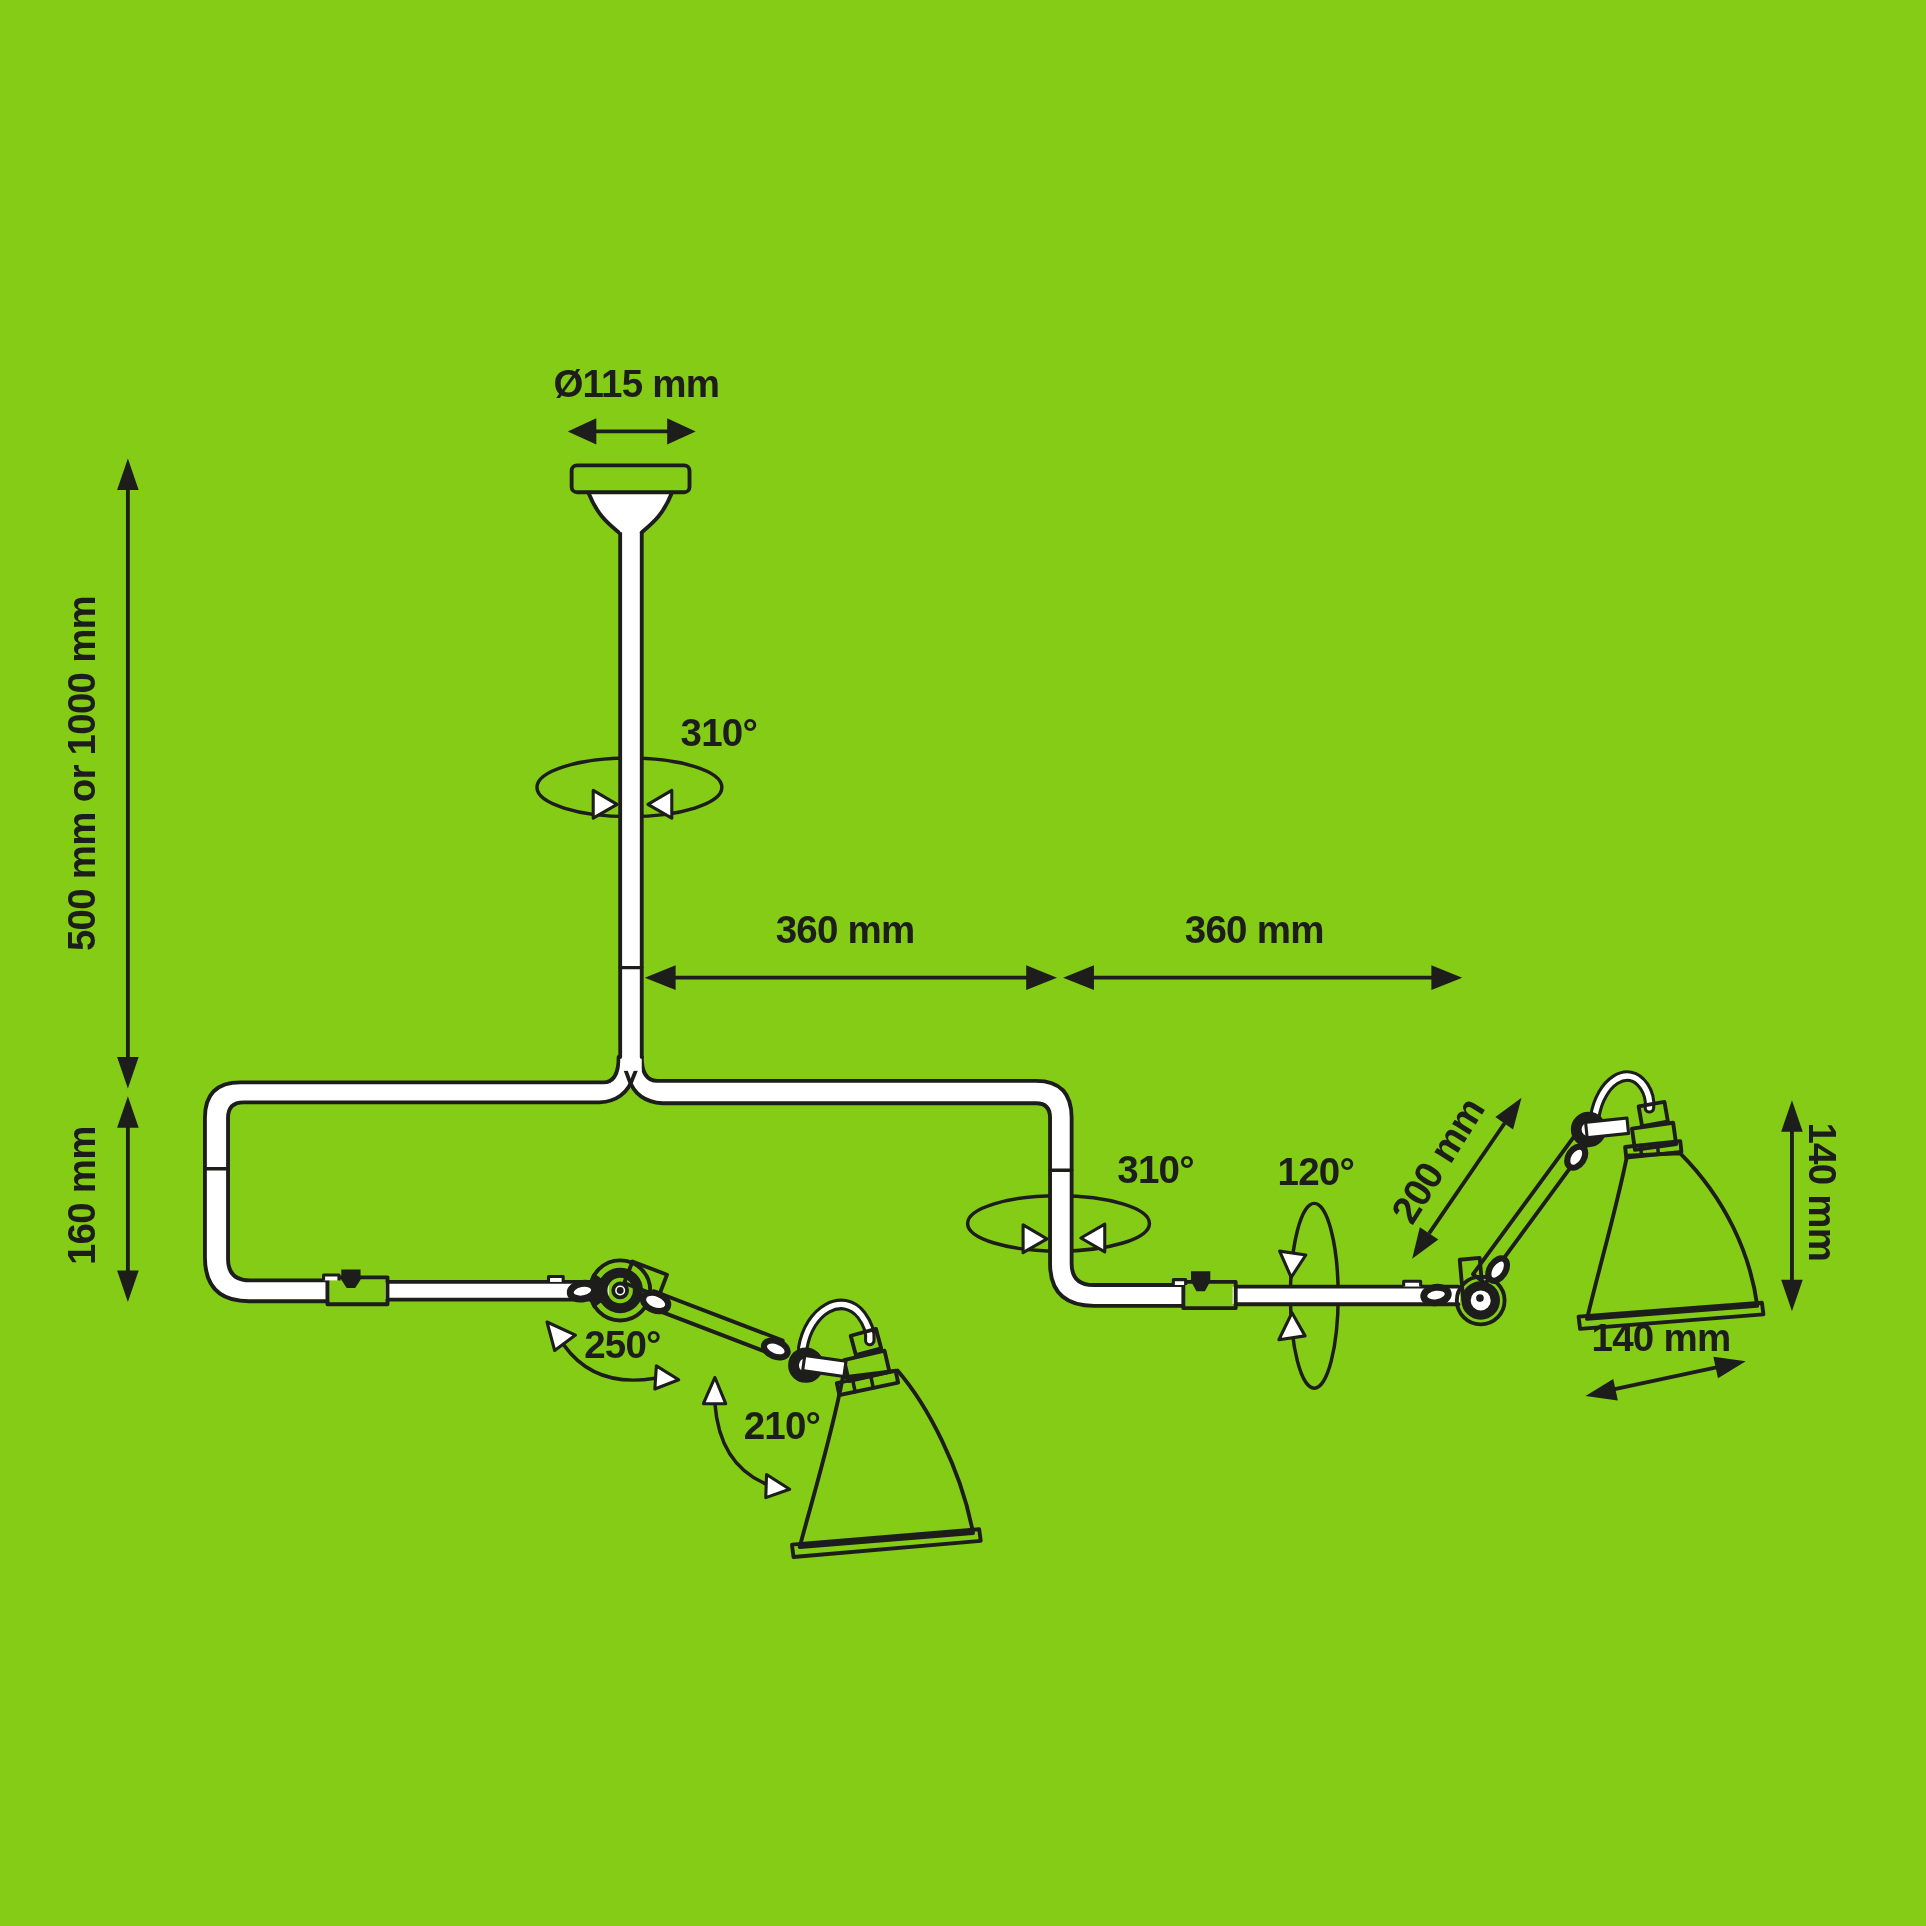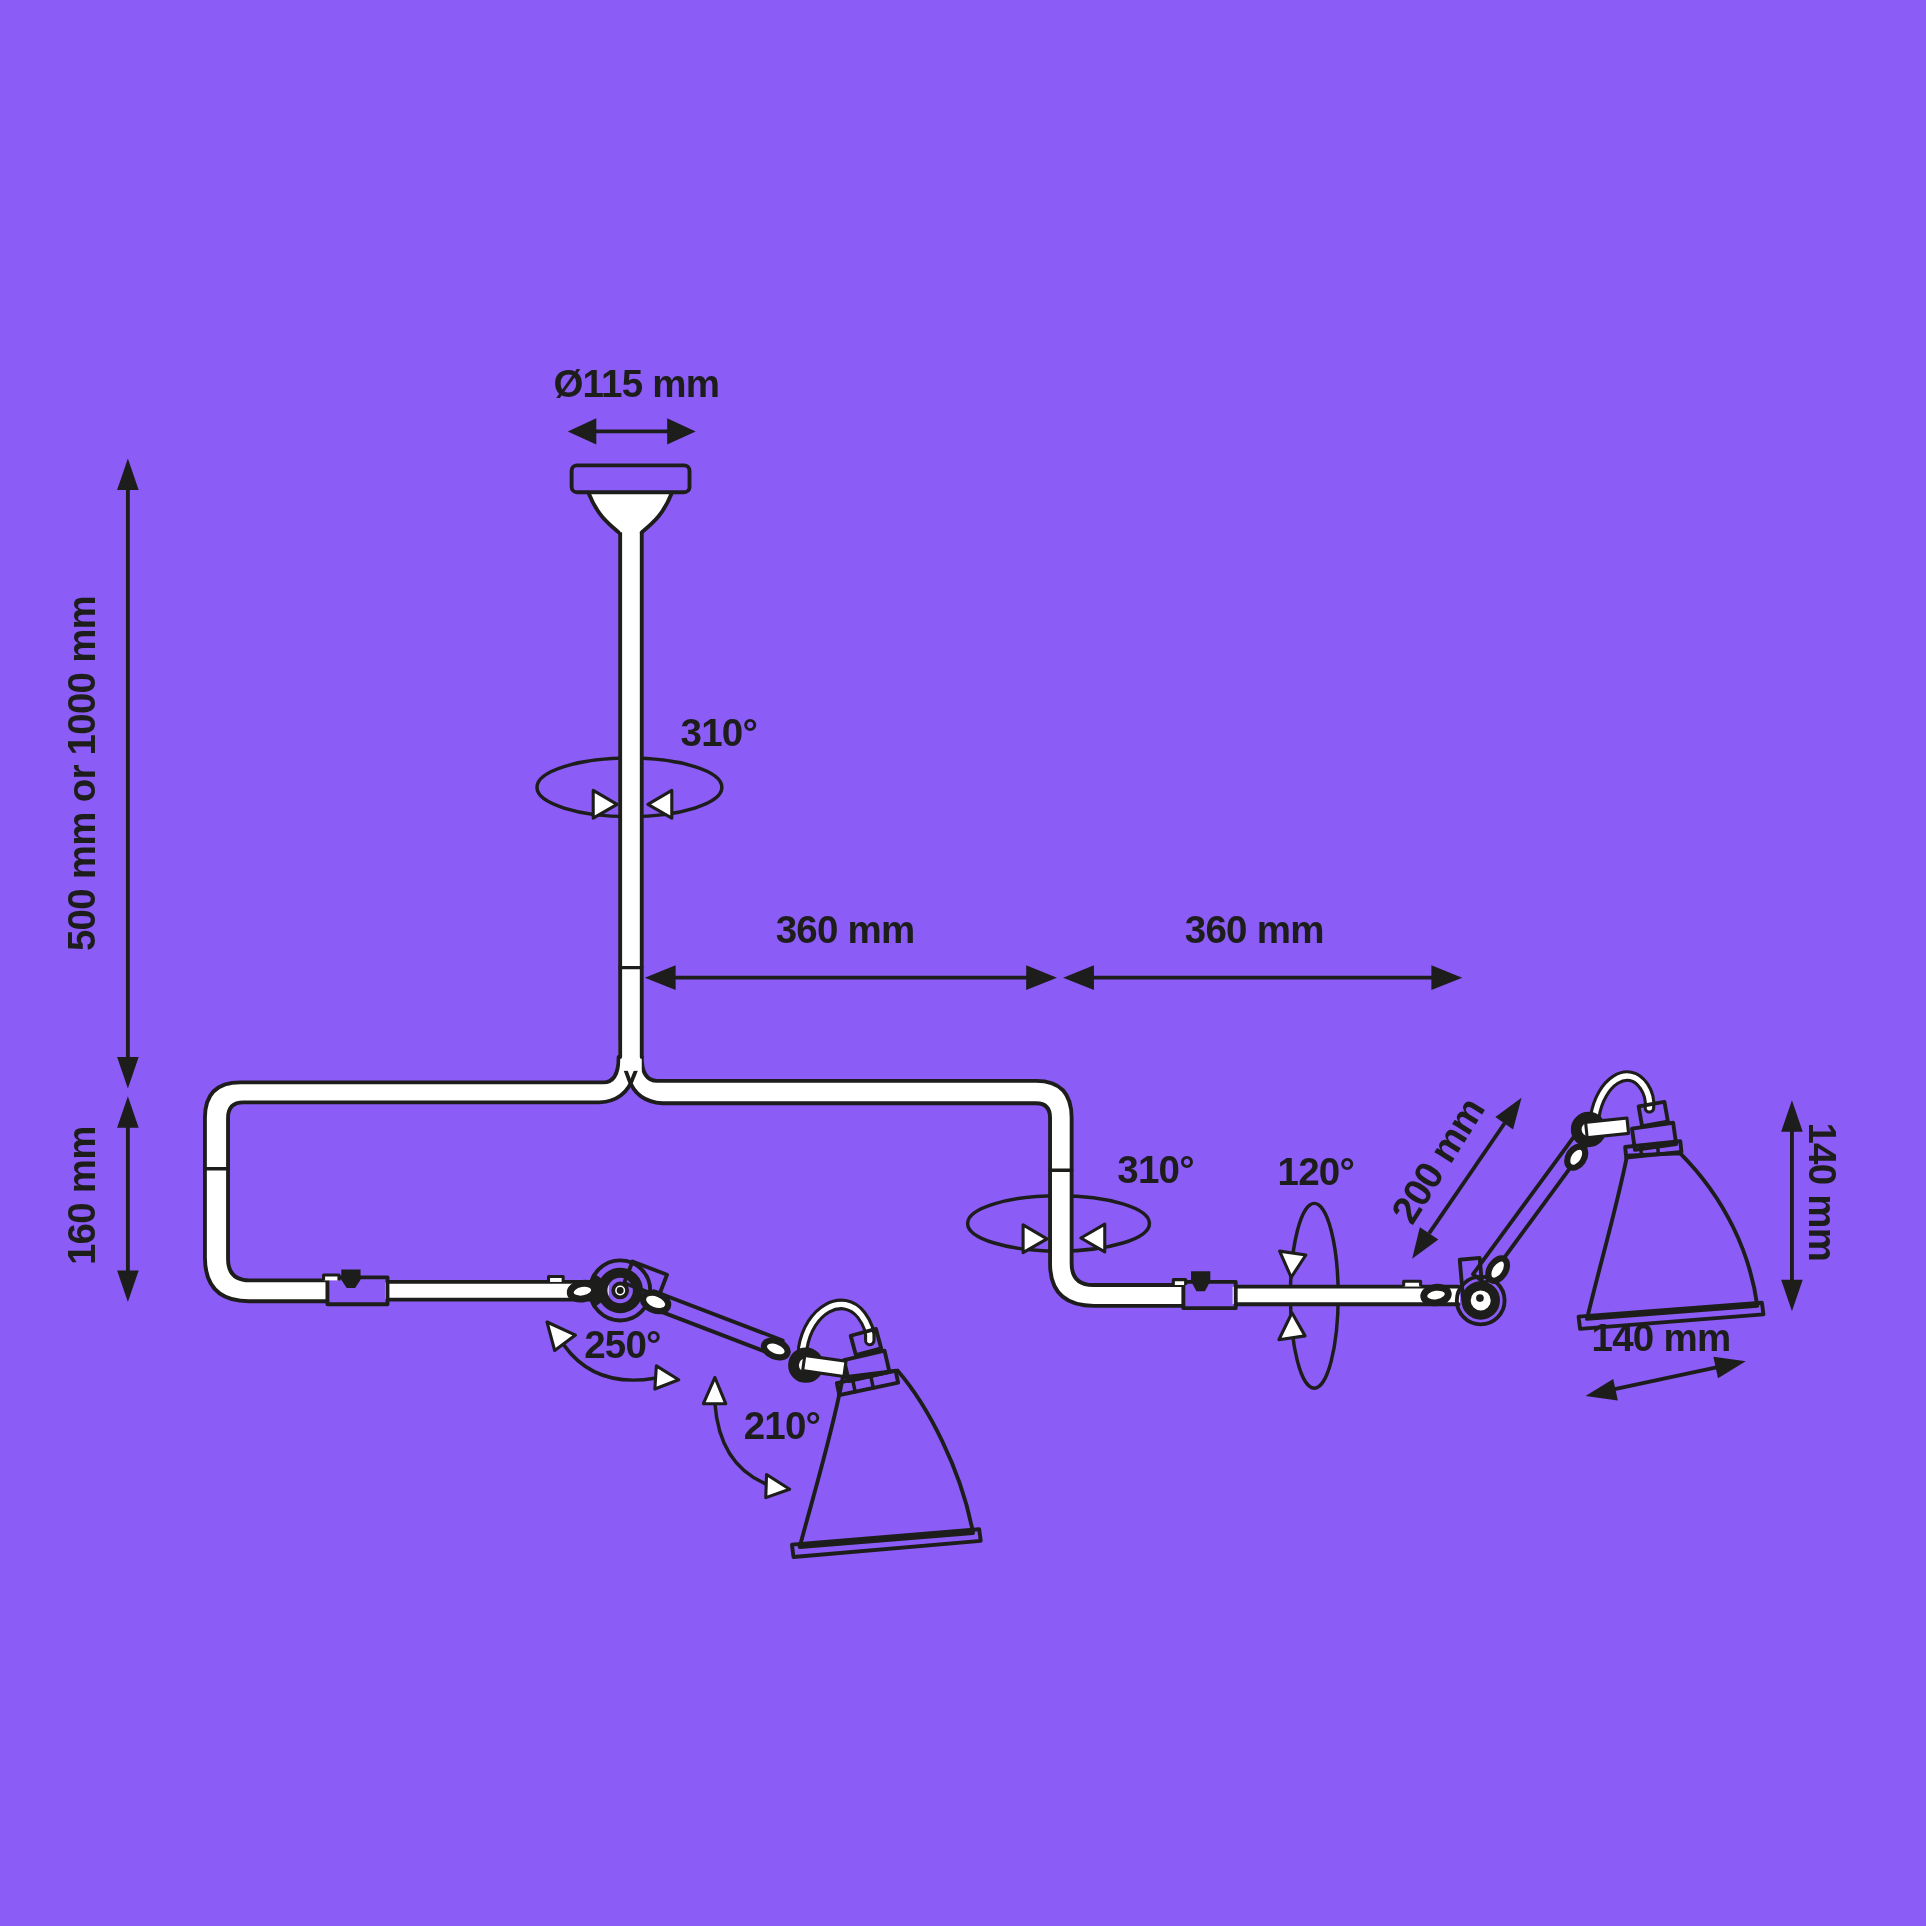--- a/index.html
+++ b/index.html
@@ -1,17 +1,17 @@
 <!DOCTYPE html>
 <html style="font-size:12.3px"><head>
 <meta charset="utf-8">
 <style>
   html,body{margin:0;padding:0;background:#ffffff;}
   body{width:1926px;height:1926px;font-family:"Liberation Sans",sans-serif;}
-  .stage{position:relative;width:1926px;height:1926px;background:#8b5cf6;overflow:hidden;}
+  .stage{position:relative;width:1926px;height:1926px;background:#84cc16;overflow:hidden;}
   svg{display:block;}
   .ln{fill:none;stroke:#1d1d1b;stroke-width:5;stroke-linecap:round;stroke-linejoin:round;}
   .ln4{fill:none;stroke:#1d1d1b;stroke-width:4.5;stroke-linecap:round;}
   .fillw{fill:#ffffff;stroke:none;}
   .solid{fill:#1d1d1b;stroke:none;}
   .openhead{fill:#ffffff;stroke:#1d1d1b;stroke-width:4;stroke-linejoin:round;}
   .whiteline{fill:none;stroke:#ffffff;stroke-width:7;stroke-linecap:round;}
   .cable{fill:none;stroke:#1d1d1b;stroke-width:15;stroke-linecap:round;}
   .dim{stroke:#1d1d1b;stroke-width:5;}
   .lbl{font-family:"Liberation Sans",sans-serif;font-weight:bold;font-size:50px;fill:#1d1d1b;letter-spacing:-1px;}

